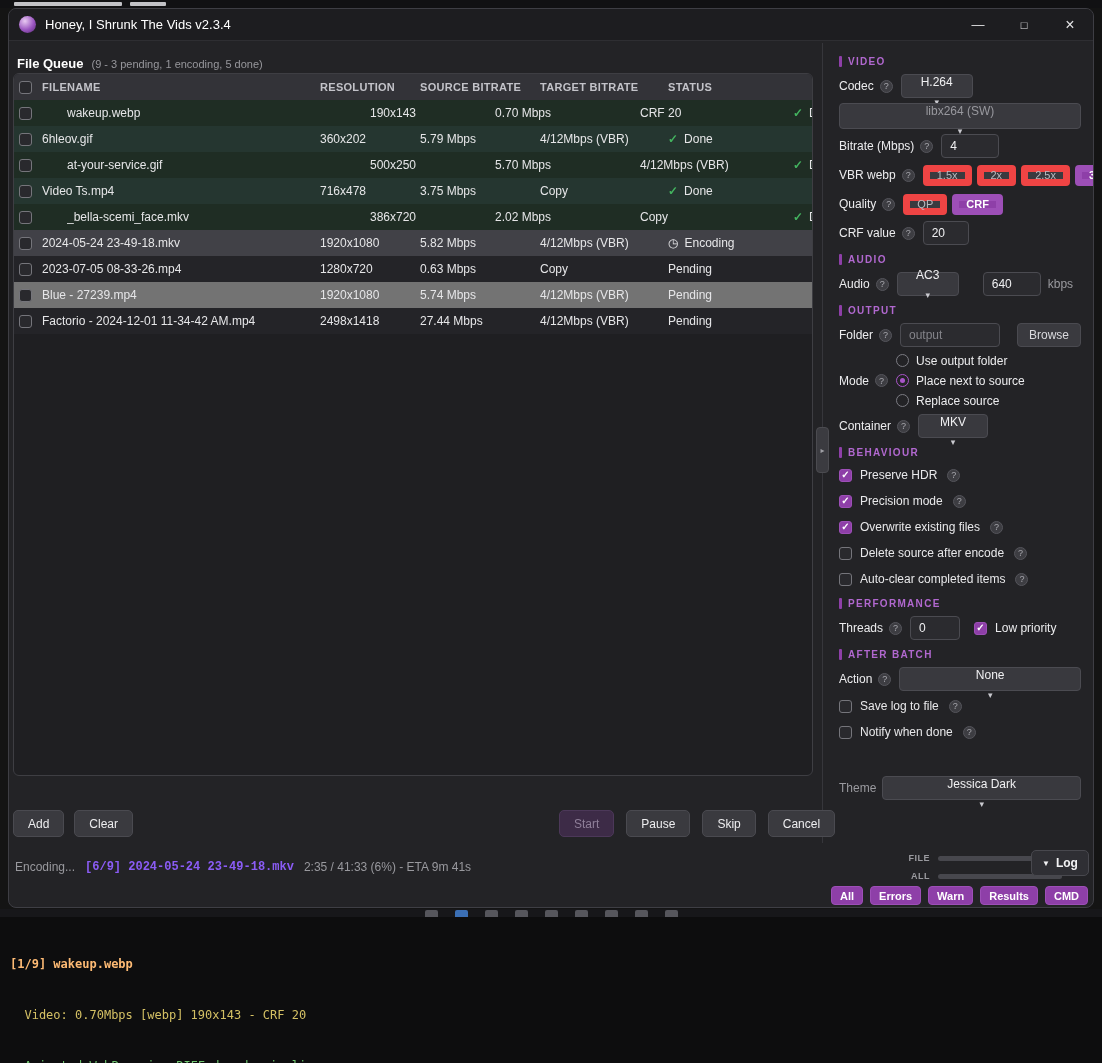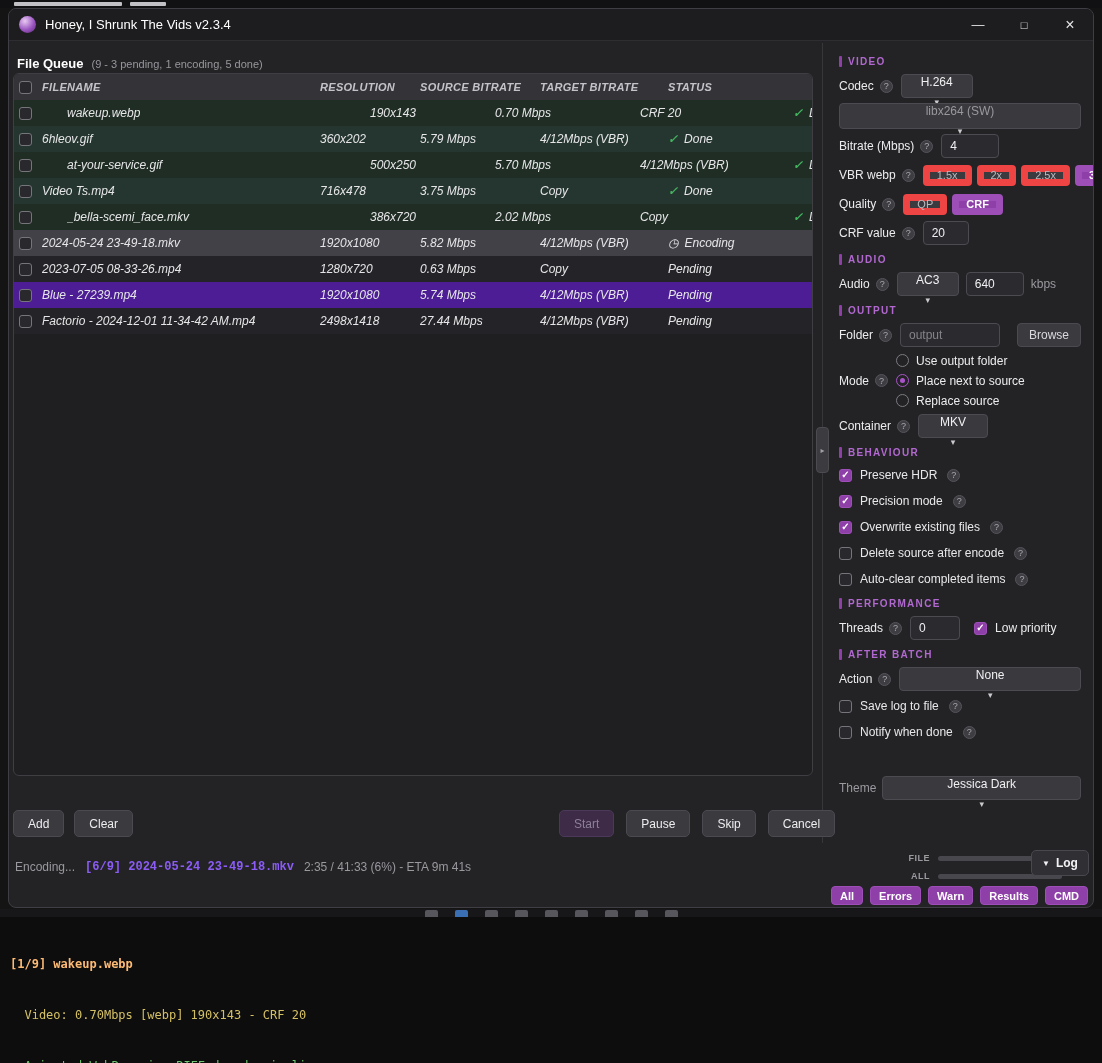--- a/index.html
+++ b/index.html
@@ -26,28 +26,28 @@
   .win-btn.close { font-size:16px; }
 
   
   .fq-head { position:absolute; left:8px; top:47px; display:flex; align-items:baseline; gap:8px; }
   .fq-title { font-size:13px; font-weight:bold; color:#ffffff; }
   .fq-sub { font-size:11px; color:#97979c; }
 
   
   .table-wrap { position:absolute; left:4px; top:64px; width:800px; height:703px; background:#1f1f22;
                 border:1px solid #3e3e43; border-radius:6px; overflow:hidden; }
-  .thead, .trow { display:grid; grid-template-columns:28px 278px 100px 120px 128px 1fr; align-items:center;font-style:italic; }
+  .thead, .trow { display:grid; grid-template-columns:28px 278px 100px 120px 128px 1fr; align-items:center; }
   .thead { height:26px; background:#333338; font-size:11px; font-weight:bold; color:#c3c3c9; letter-spacing:.3px; }
   .trow { height:26px; font-size:12px; color:#e6e6e8; }
   .trow.g1 { background:#1f2d24;gap:25px; }
   .trow.g2 { background:#253630; }
   .trow.hl { background:#414147; }
   .trow.p1 { background:#242428; }
-  .trow.p2 { background:#4c1d95; }
+  .trow.p2 { background:#737373; }
   .cell { padding-right:6px; white-space:nowrap; overflow:hidden; }
   .cb-cell { display:flex; justify-content:center; }
   .cbx { width:13px; height:13px; border:1px solid #75757b; border-radius:3px; background:#29292d;
          display:inline-flex; align-items:center; justify-content:center; flex:none; }
   .cbx.on { background:#8e3fa8; border-color:#9d4fb7; }
   .cbx.on::after { content:"✓"; color:#fff; font-size:10px; font-weight:bold; line-height:1; }
   .st { display:flex; align-items:center; gap:6px; }
   .ic-check { color:#43b45f; font-weight:bold; font-size:12px; }
   .ic-clock { color:#e2e2e4; font-size:12px; }
 
@@ -364,21 +364,21 @@
     </div>
 
     <div class="shead">
         <span class="sbar"></span>
         <span>AUDIO</span>
       </div>
 
     <div class="prow">
       <span class="plabel">Audio</span>
       <span class="help">?</span>
-      <div class="sel w62" style="margin-right:7px;">
+      <div class="sel w62" style="margin-right:24px;justify-content:center;">
           <span>AC3</span>
           <span class="chev">▾</span>
         </div>
       <input class="inp w58" value="640" style="">
       <span class="unit">kbps</span>
     </div>
 
     <div class="shead">
         <span class="sbar"></span>
         <span>OUTPUT</span>

